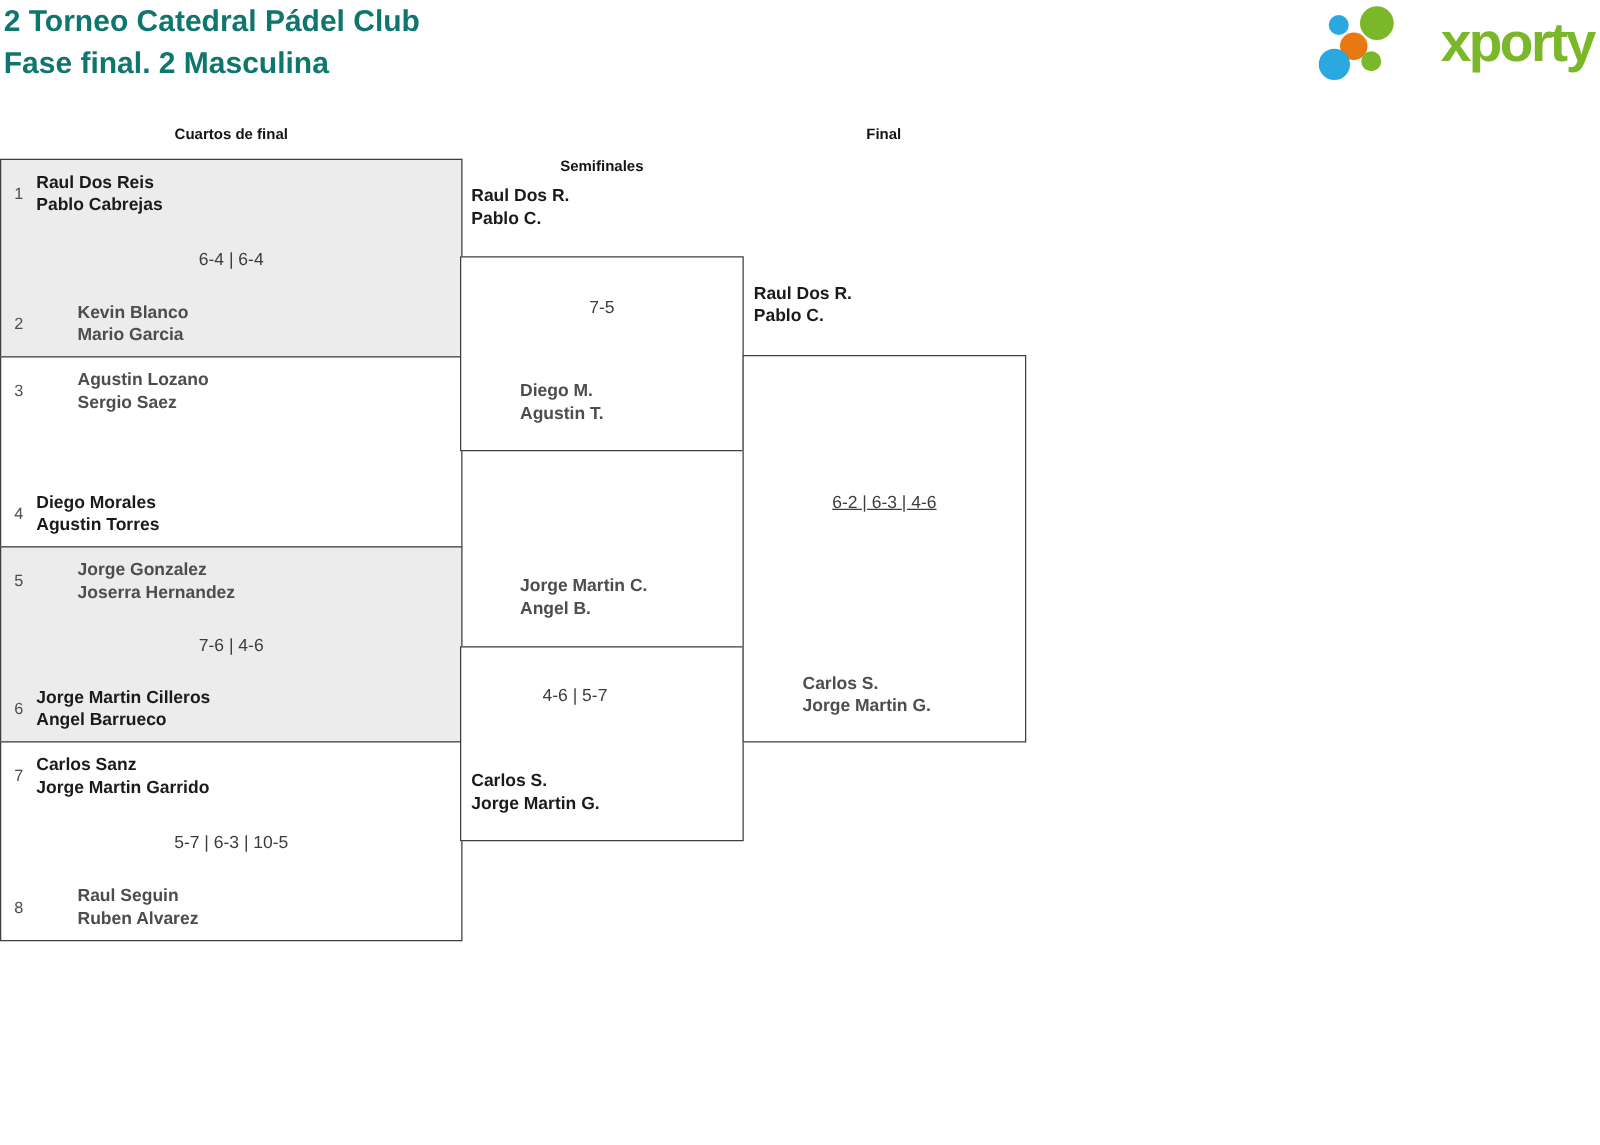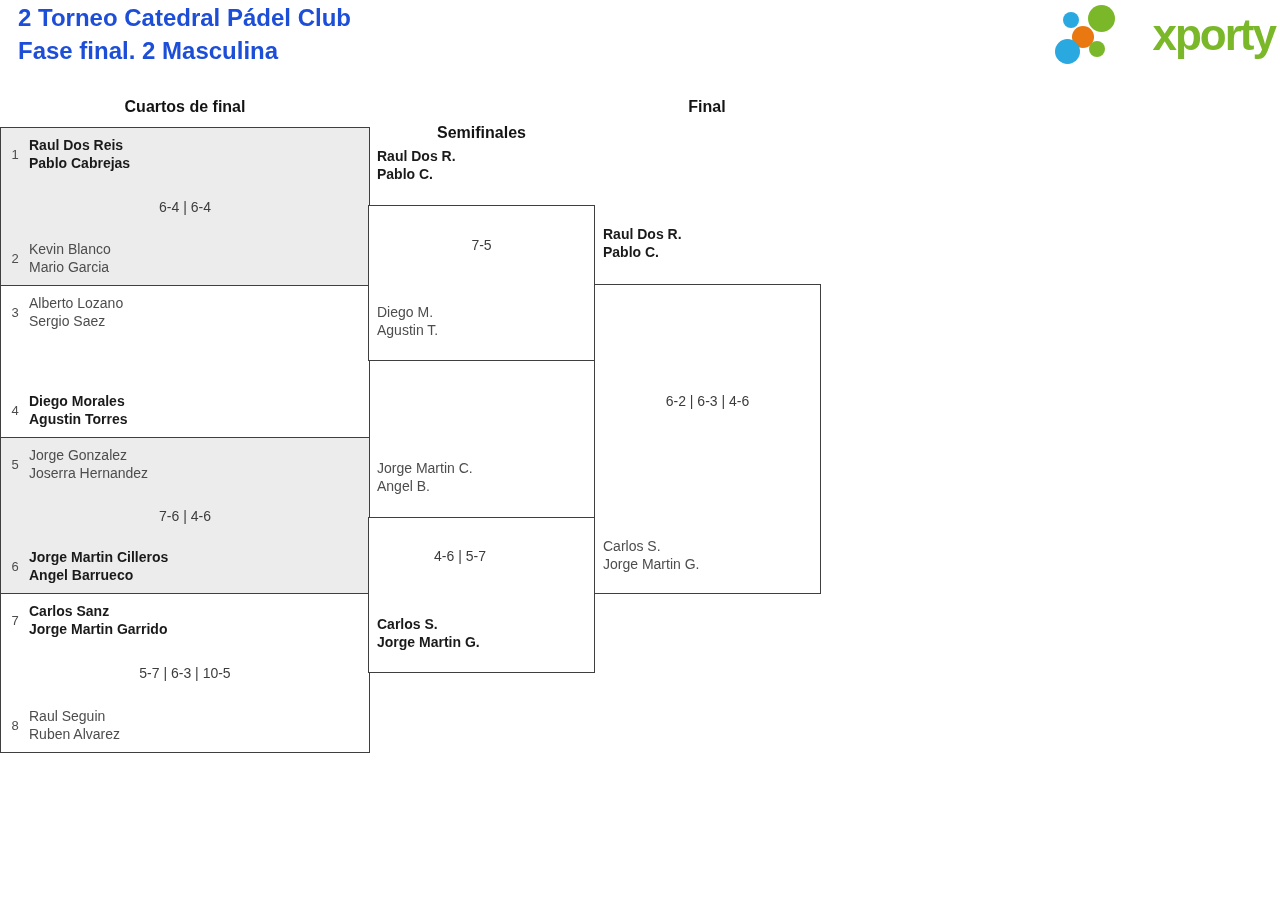--- a/index.html
+++ b/index.html
@@ -3,42 +3,42 @@
 <meta charset="utf-8">
 <style>
   html,body{margin:0;padding:0;}
   body{
     width:1280px;height:916px;background:#ffffff;position:relative;overflow:hidden;
     font-family:"Liberation Sans", sans-serif;
     -webkit-font-smoothing:antialiased;
   }
   .abs{position:absolute;}
   
-  .page-title{left:3px;top:1px;font-size:24px;font-weight:700;line-height:33px;color:#1d4ed8;margin-left:15px;}
+  .page-title{left:3px;top:1px;font-size:24px;font-weight:700;line-height:33px;color:#0f766e;}
   .logo{top:5px;right:5px;display:flex;align-items:flex-start;gap:32px;}
   .dots{position:relative;width:66px;height:62px;}
   .dot{position:absolute;border-radius:50%;}
   .dot-blue-small {left:10px;top:7px;width:16px;height:16px;background:#29a9e0;}
   .dot-green-large{left:35px;top:0;width:27px;height:27px;background:#7ab829;}
   .dot-orange     {left:19px;top:21px;width:22px;height:22px;background:#e8780f;}
   .dot-blue-large {left:2px;top:34px;width:25px;height:25px;background:#29a9e0;}
   .dot-green-small{left:36px;top:36px;width:16px;height:16px;background:#7ab829;}
   .wordmark{font-size:44px;font-weight:700;color:#7ab829;line-height:60px;letter-spacing:-2px;margin-left:2px;}
   
-  .round-label{top:96px;font-size:16px;font-weight:700;color:#141414;text-align:center;line-height:22px;}
+  .round-label{top:96px;font-size:12px;font-weight:700;color:#141414;text-align:center;line-height:22px;}
   
   .match{border:1px solid #3f3f3f;background:#ffffff;box-sizing:border-box;}
   .match.shaded{background:#ececec;}
   .team-row{position:absolute;left:6px;display:flex;align-items:center;}
   .team-row.top{top:8px;}
   .team-row.bottom{bottom:9px;}
   .seed{flex:0 0 16px;width:16px;font-size:13px;color:#4d4d4d;text-align:center;}
   .names{margin-left:6px;font-size:14px;line-height:18px;}
   .winner{font-weight:700;color:#1a1a1a;}
-  .loser{font-weight:400;color:#4d4d4d;}
+  .loser{font-weight:700;color:#4d4d4d;margin-left:39px;}
   .score{position:absolute;text-align:center;font-size:14px;color:#3c3c3c;line-height:18px;}
   .qf-score{left:0;right:0;top:50%;transform:translateY(-50%);}
   .pair{position:absolute;font-size:14px;line-height:18px;}
 </style>
 </head>
 <body>
 
 <div class="abs page-title">
   <div>2 Torneo Catedral Pádel Club</div>
   <div>Fase final. 2 Masculina</div>
@@ -74,21 +74,21 @@
       <div>Kevin Blanco</div>
       <div>Mario Garcia</div>
     </span>
   </div>
 </div>
 
 <div class="abs match" style="left:0;top:285px;width:370px;height:153px;">
   <div class="team-row top">
     <span class="seed">3</span>
     <span class="names loser">
-      <div>Alberto Lozano</div>
+      <div>Agustin Lozano</div>
       <div>Sergio Saez</div>
     </span>
   </div>
   <div class="team-row bottom">
     <span class="seed">4</span>
     <span class="names winner">
       <div>Diego Morales</div>
       <div>Agustin Torres</div>
     </span>
   </div>
@@ -150,17 +150,17 @@
 <div class="pair winner" style="left:377px;top:615px;">
   <div>Carlos S.</div>
   <div>Jorge Martin G.</div>
 </div>
 
 <div class="abs match" style="left:594px;top:284px;width:227px;height:310px;"></div>
 <div class="pair winner" style="left:603px;top:225px;">
   <div>Raul Dos R.</div>
   <div>Pablo C.</div>
 </div>
-<div class="score" style="left:594px;top:392px;width:227px;">6-2 | 6-3 | 4-6</div>
+<div class="score" style="left:594px;top:392px;width:227px;text-decoration:underline;">6-2 | 6-3 | 4-6</div>
 <div class="pair loser" style="left:603px;top:537px;">
   <div>Carlos S.</div>
   <div>Jorge Martin G.</div>
 </div>
 
 </body></html>

